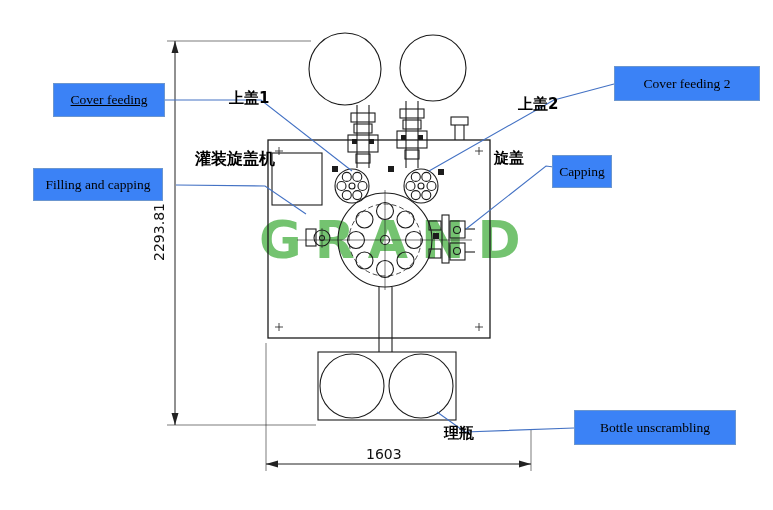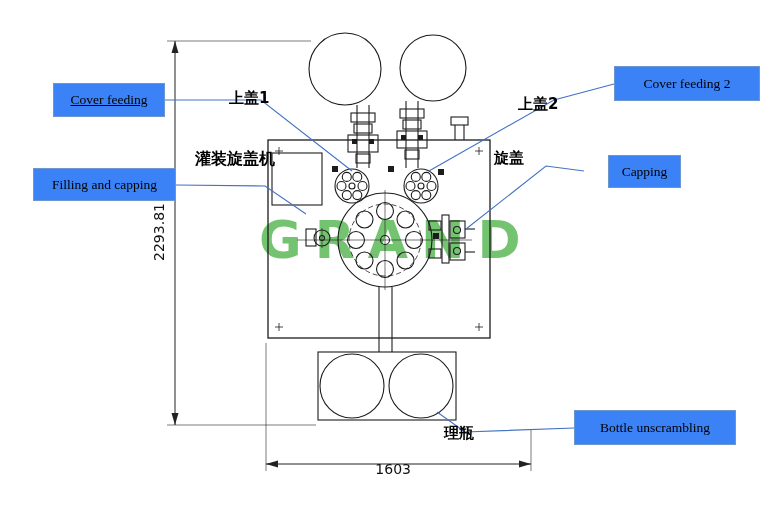--- a/index.html
+++ b/index.html
@@ -190,34 +190,34 @@
   </svg>
 
   <div class="callout" style="left:53px; top:83px; width:112px; height:34px;text-decoration:underline;">
     <span>Cover feeding</span>
   </div>
 
   <div class="callout" style="left:614px; top:66px; width:146px; height:35px;">
     <span>Cover feeding 2</span>
   </div>
 
-  <div class="callout" style="left:33px; top:168px; width:143px; height:33px;">
+  <div class="callout" style="left:33px; top:168px; width:130px; height:33px;">
     <span>Filling and capping</span>
   </div>
 
-  <div class="callout" style="left:608px; top:155px; width:73px; height:33px;">
+  <div class="callout" style="left:552px; top:155px; width:60px; height:33px;">
     <span>Capping</span>
   </div>
 
   <div class="callout" style="left:574px; top:410px; width:162px; height:35px;font-family:Liberation Serif, serif;">
     <span>Bottle unscrambling</span>
   </div>
 
   <div class="cjk" style="left:221px; top:89px;margin-left:8px;">上盖1</div>
   <div class="cjk" style="left:518px; top:95px;">上盖2</div>
   <div class="cjk big" style="left:195px; top:149px;">灌装旋盖机</div>
   <div class="cjk" style="left:494px; top:149px;">旋盖</div>
   <div class="cjk" style="left:444px; top:424px;">理瓶</div>
 
   <div class="dim-text vertical" style="left:124px; top:224px; width:70px;">2293.81</div>
-  <div class="dim-text" style="left:366px; top:446px; width:45px; text-align:right;margin-top:15px;">1603</div>
+  <div class="dim-text" style="left:366px; top:446px; width:45px; text-align:left;">1603</div>
 
 </div>
 
 </body></html>

